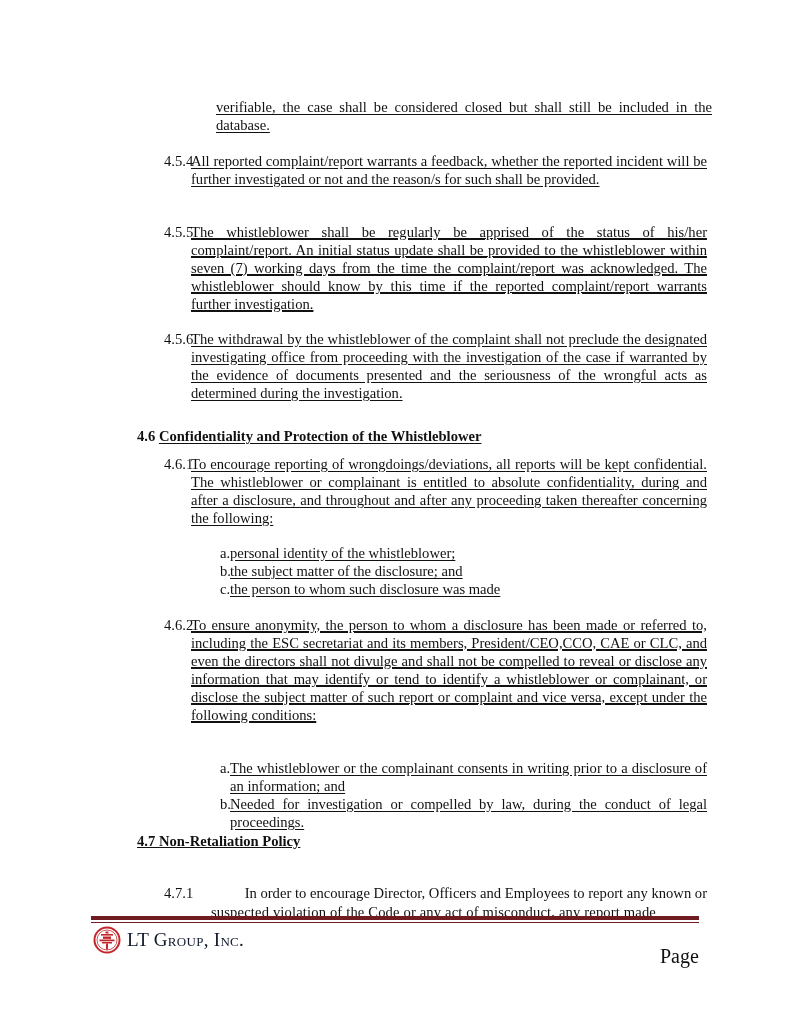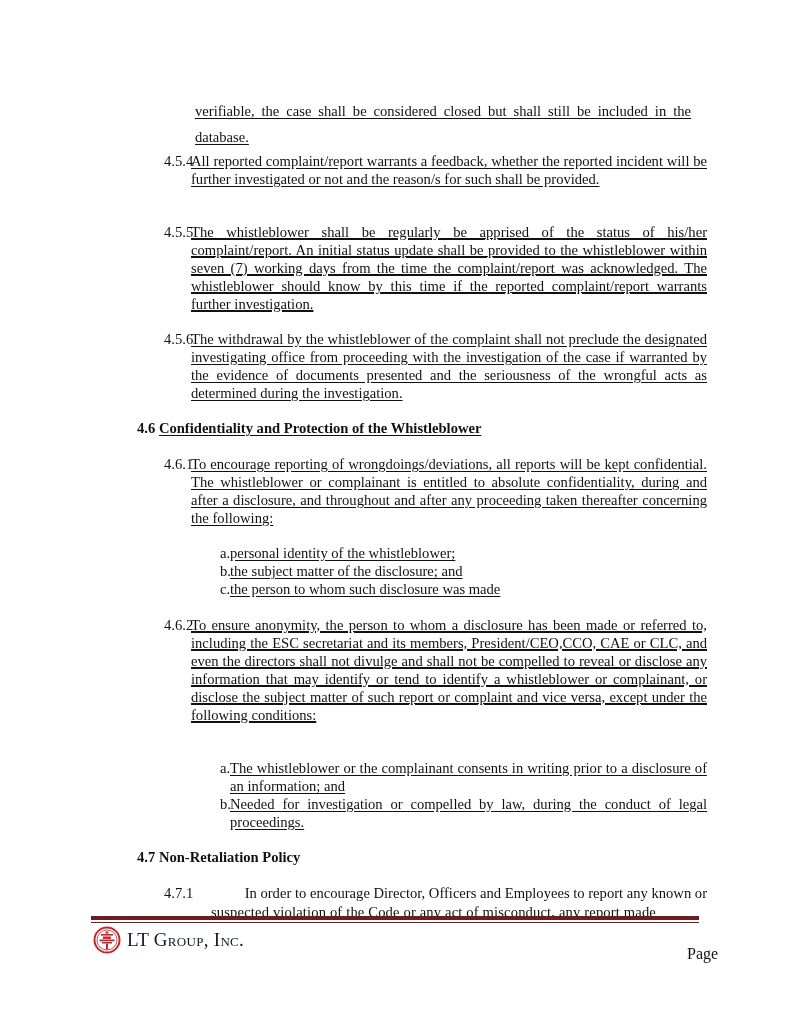--- a/index.html
+++ b/index.html
@@ -2,32 +2,32 @@
 <html><head>
   <meta charset="utf-8">
   <style>
     html, body { margin: 0; padding: 0; background: #ffffff; }
     body { width: 791px; height: 1024px; position: relative; overflow: hidden;
            font-family: "Liberation Serif", "DejaVu Serif", serif; color: #111; font-size: 14.6px; }
     .u { text-decoration: underline; text-underline-offset: 2px; }
     .para { position: absolute; left: 164px; width: 543px; line-height: 18px; }
     .num { position: absolute; left: 0; top: 0; width: 46px; }
     .body-text { margin-left: 27px; text-align: justify; text-align-last: left; }
-    .cont { position: absolute; left: 195px; width: 496px; line-height: 26px; text-align: justify; text-align-last: left; }
-    .heading { position: absolute; left: 137px; font-weight: bold; line-height: 18px; }
+    .cont { position: absolute; left: 216px; width: 496px; line-height: 18px; text-align: justify; text-align-last: left; }
+    .heading { position: absolute; left: 137px; font-weight: bold; line-height: 18px; margin-top: 8px; }
     .list { position: absolute; left: 220px; width: 487px; line-height: 18px; }
     .li { position: relative; }
     .li .mk { position: absolute; left: 0; top: 0; }
     .li .tx { margin-left: 10px; display: block; text-align: justify; text-align-last: left; }
     .footer-line-thick { position: absolute; left: 91px; top: 916px; width: 608px; height: 4px; background: #6e1c22; }
     .footer-line-thin { position: absolute; left: 91px; top: 922px; width: 608px; height: 1px; background: #6e1c22; }
     .logo { position: absolute; left: 93px; top: 926px; display: flex; align-items: center; }
     .logo-mark { width: 28px; height: 28px; }
     .logo-text { font-family: "Liberation Serif", serif; color: #0f172a; font-size: 19px; margin-left: 6px; letter-spacing: 0.3px; font-variant: small-caps; }
-    .page-label { position: absolute; left: 660px; top: 945px; font-size: 16px; margin-left: 27px; }
+    .page-label { position: absolute; left: 660px; top: 945px; font-size: 20px; }
     .clip { position: absolute; left: 211px; top: 903px; width: 496px; height: 13px; overflow: hidden; line-height: 18px; }
   </style>
 </head>
 <body>
 
 <div class="cont u" style="top:98px;">verifiable, the case shall be considered closed but shall still be included in the database.</div>
 
 <div class="para" style="top:152px;">
   <span class="num">4.5.4</span>
   <div class="body-text u">All reported complaint/report warrants a feedback, whether the reported incident will be further investigated or not and the reason/s for such shall be provided.</div>
@@ -77,21 +77,21 @@
   <div class="li">
     <span class="mk">a.</span>
     <span class="tx u">The whistleblower or the complainant consents in writing prior to a disclosure of an information; and</span>
   </div>
   <div class="li">
     <span class="mk">b.</span>
     <span class="tx u">Needed for investigation or compelled by law, during the conduct of legal proceedings.</span>
   </div>
 </div>
 
-<div class="heading" style="top:848px;">4.7 Non-Retaliation Policy</div>
+<div class="heading" style="top:824px;text-decoration:underline;">4.7 Non-Retaliation Policy</div>
 
 <div class="para" style="top:884px;">
   <span class="num">4.7.1</span>
   <div style="margin-left:45px; white-space:nowrap;text-align:right;">In order to encourage Director, Officers and Employees to report any known or</div>
 </div>
 <div class="clip">
   <span style="white-space:nowrap; letter-spacing:0.15px;">suspected violation of the Code or any act of misconduct, any report made</span>
 </div>
 
 <div class="footer-line-thick"></div>

